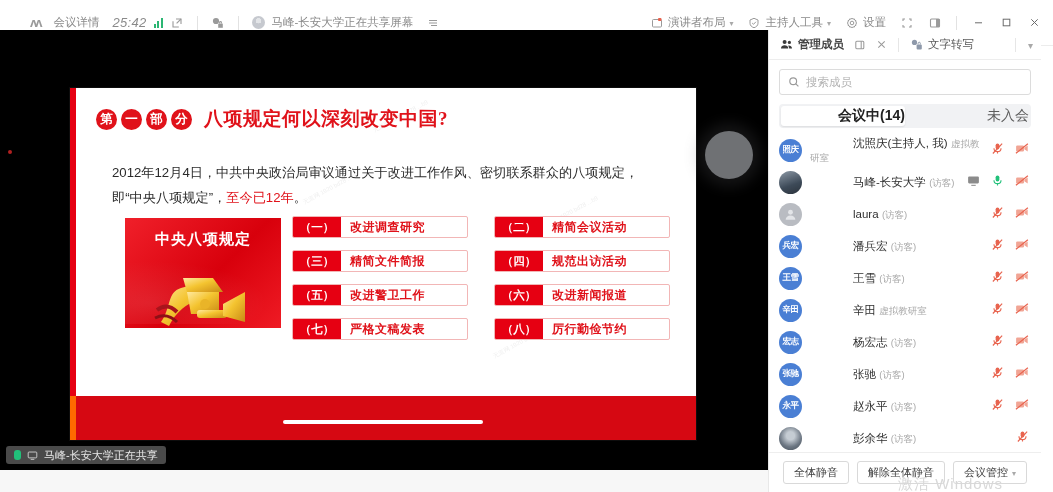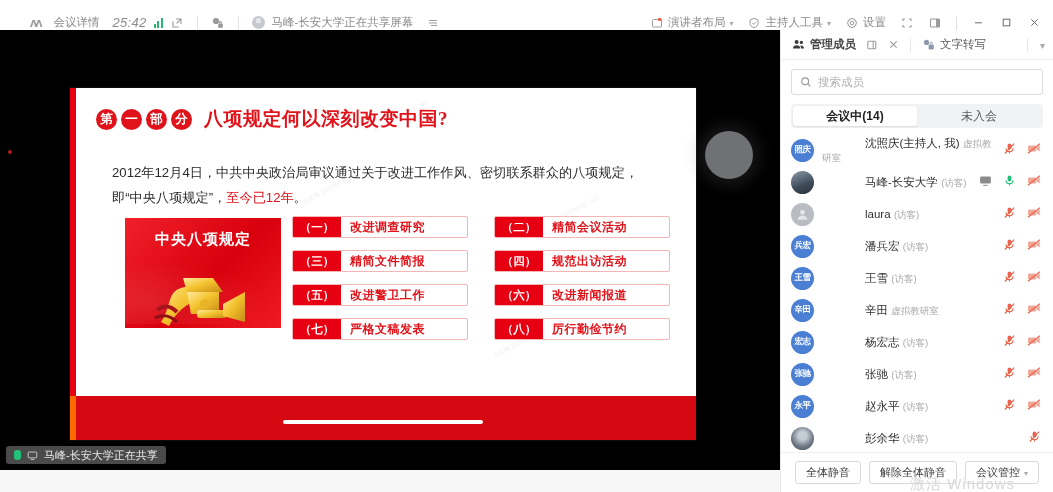--- a/index.html
+++ b/index.html
@@ -74,36 +74,36 @@
   .self-tile { position:absolute; right:14px; top:88px; width:74px; height:74px; }
   .self-circle { width:48px; height:48px; border-radius:50%; background:#6f7174; margin:13px auto;
      box-shadow:0 0 14px 8px rgba(90,92,96,.22); }
   .stage-dot { position:absolute; left:8px; top:120px; width:4px; height:4px; border-radius:50%; background:#b02020; }
 
   .share-pill { position:absolute; left:6px; bottom:6px; height:18px; display:flex; align-items:center; gap:6px;
      background:#4a4a4a; color:#e9e9e9; border-radius:3px; padding:0 8px; font-size:11px; }
   .mic-on { width:7px;height:10px;border-radius:3px;background:#21c17a; display:block;}
 
   
-  .panel { position:absolute; right:0; top:30px; width:273px; height:462px; background:#fff;
+  .panel { position:absolute; right:12px; top:30px; width:273px; height:462px; background:#fff;
      border-left:1px solid #e8e8e8; display:flex; flex-direction:column; }
   .panel-tabs { height:30px; display:flex; align-items:center; border-bottom:1px solid #ededed; padding-left:10px; }
   .ptab { display:flex; align-items:center; gap:5px; font-size:11.5px; color:#444; font-weight:bold; }
   .ptab.inactive { color:#5b5b5b; font-weight:normal; }
   .ptab-actions { display:flex; align-items:center; gap:7px; margin-left:9px; color:#9a9a9a; }
   .ptab-sep { width:1px;height:14px;background:#e6e6e6; margin:0 10px; }
   .panel-more { margin-left:auto; display:flex; align-items:center; gap:8px; padding-right:8px; color:#9a9a9a;}
 
   .search-wrap { padding:9px 10px 6px; }
   .search-box { height:26px; border:1px solid #dcdcdc; border-radius:3px; display:flex; align-items:center; gap:6px; padding:0 8px; }
   .search-box input { border:0; outline:0; font-size:11.5px; color:#333; width:100%; font-family:inherit; background:transparent;}
   .search-box input::placeholder { color:#b2b2b2; }
 
   .seg { margin:3px 10px 4px; height:24px; background:#f1f2f4; border-radius:4px; display:flex; padding:2px; }
-  .seg-btn { flex:1; display:flex; align-items:center; justify-content:center; font-size:12px; color:#5c5c5c; border-radius:3px;}
+  .seg-btn { flex:1; display:flex; align-items:center; justify-content:flex-end; font-size:14px; color:#5c5c5c; border-radius:3px;}
   .seg-btn.active { background:#fff; color:#222; font-weight:bold; box-shadow:0 1px 2px rgba(0,0,0,.09); }
 
   .plist { flex:1; overflow:hidden; padding:2px 0 0; }
   .prow { height:32px; display:flex; align-items:center; padding:0 12px 0 10px; }
   .av { width:23px;height:23px;border-radius:50%; flex:none; display:flex;align-items:center;justify-content:center;
      color:#fff; font-size:8.5px; font-weight:bold; letter-spacing:-.5px; }
   .av.blue { background:#4a7fd4; }
   .av.grey { background:#b9bcc2; }
   .av.photo { background:#5a646e; background-image:linear-gradient(160deg,#8d99a6 0%,#3d4a58 60%,#2b333c 100%); }
   .av.photo2 { background:#7d8894; background-image:radial-gradient(circle at 50% 38%,#c5ccd3 22%,#6d7783 60%,#444d57 100%); }

